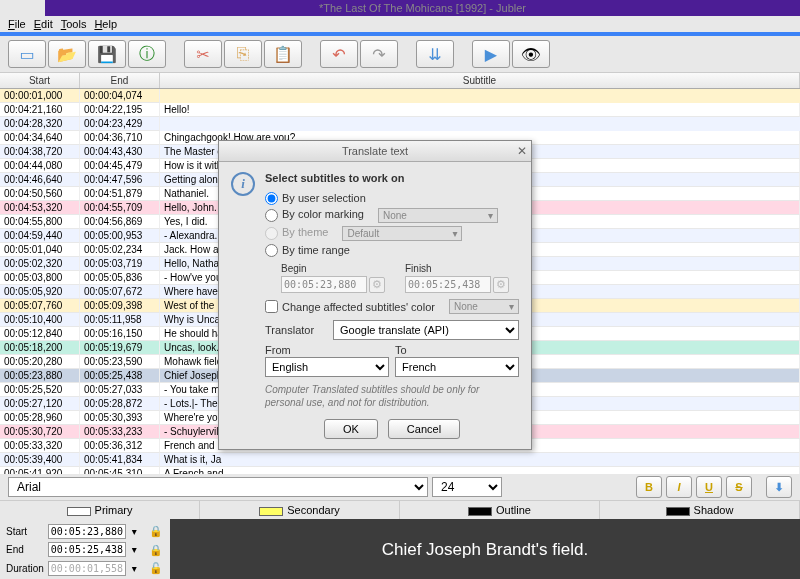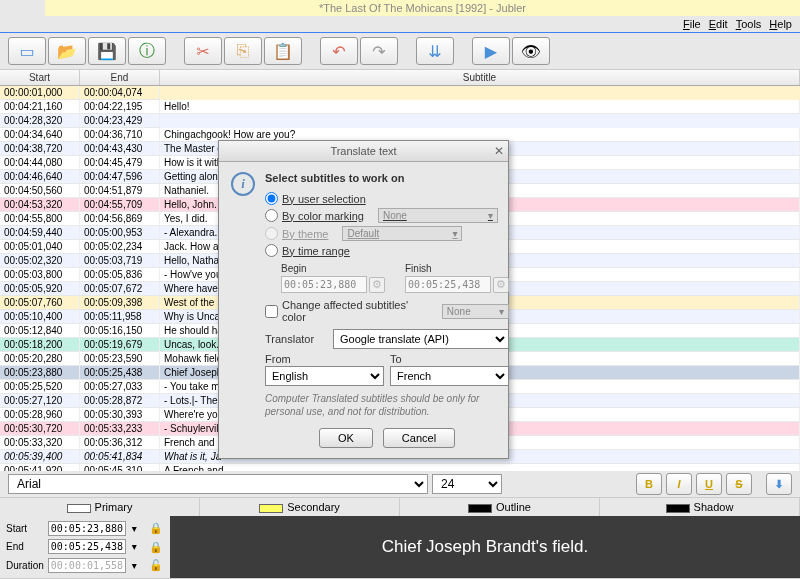--- a/index.html
+++ b/index.html
@@ -1,18 +1,18 @@
 <!DOCTYPE html>
 <html><head>
 <meta charset="utf-8">
 <style>
 * { margin: 0; padding: 0; box-sizing: border-box; }
 body { font-family: Arial, sans-serif; font-size: 11px; background: #e8e8e8; width: 800px; height: 579px; overflow: hidden; position: relative; }
-.titlebar { text-align: center; padding: 2px; color: #888; font-size: 11px; background: #fef9c3; margin-left: 45px; }
-.menubar { display: flex; gap: 8px; padding: 2px 8px; background: #e8e8e8; border-bottom: 1px solid #3b82f6; justify-content: flex-end; }
+.titlebar { text-align: center; padding: 2px; color: #888; font-size: 11px; background: #4c1d95; margin-left: 45px; }
+.menubar { display: flex; gap: 8px; padding: 2px 8px; background: #e8e8e8; border-bottom: 4px solid #3b82f6; }
 .menubar span { cursor: default; }
 .menubar span u { text-decoration: underline; }
 .toolbar { display: flex; gap: 2px; padding: 4px 8px; background: #e8e8e8; border-bottom: 1px solid #ccc; }
 .tool-btn { width: 38px; height: 28px; background: linear-gradient(#fff,#e8e8e8); border: 1px solid #999; border-radius: 3px; display: flex; align-items: center; justify-content: center; cursor: pointer; }
 .tool-sep { width: 14px; }
 .icon { font-size: 16px; }
 .data-area { position: relative; height: 400px; }
 .table-header { display: flex; background: linear-gradient(#fafafa,#e8e8e8); border-bottom: 1px solid #aaa; font-size: 10px; color: #333; }
 .th { border-right: 1px solid #ccc; padding: 2px 4px; text-align: center; }
 .th.start, .th.end { width: 80px; }
@@ -27,28 +27,28 @@
 .style-btn { width: 26px; height: 22px; background: linear-gradient(#fff,#e8e8e8); border: 1px solid #999; border-radius: 3px; display: flex; align-items: center; justify-content: center; font-weight: bold; cursor: pointer; }
 .color-bar { display: flex; background: #e8e8e8; border-top: 1px solid #ccc; }
 .color-tab { flex: 1; padding: 3px; text-align: center; font-size: 11px; cursor: pointer; border-right: 1px solid #ccc; }
 .color-tab .swatch { display: inline-block; width: 24px; height: 9px; border: 1px solid #666; vertical-align: middle; margin-right: 4px; }
 .time-area { display: flex; background: #e8e8e8; }
 .time-left { padding: 4px 6px; font-size: 10px; line-height: 1.5; display: grid; grid-template-columns: auto 80px 14px 14px; gap: 2px 4px; align-items: center; }
 .time-left input { width: 78px; font-family: monospace; font-size: 10px; border: 1px solid #999; padding: 1px 2px; }
 .time-left .lock { font-size: 11px; cursor: pointer; }
 .preview { flex: 1; background: #3c3c3c; color: #fff; font-size: 17px; display: flex; align-items: center; justify-content: center; }
 .statusbar { display: flex; align-items: center; gap: 4px; padding: 2px 6px; background: #e8e8e8; border-top: 1px solid #ccc; font-size: 11px; }
-.dialog { position: absolute; left: 218px; top: 140px; width: 291px; background: #e8e8e8; border: 1px solid #888; box-shadow: 2px 2px 6px rgba(0,0,0,0.3); }
+.dialog { position: absolute; left: 218px; top: 140px; width: 314px; background: #e8e8e8; border: 1px solid #888; box-shadow: 2px 2px 6px rgba(0,0,0,0.3); }
 .dlg-title { background: linear-gradient(#f4f4f4,#dcdcdc); padding: 4px 8px; text-align: center; font-size: 11px; color: #555; border-bottom: 1px solid #aaa; position: relative; }
 .dlg-close { position: absolute; right: 4px; top: 3px; cursor: pointer; color: #666; font-size: 12px; }
 .dlg-body { display: flex; padding: 10px 12px; gap: 10px; }
 .dlg-icon { width: 24px; height: 24px; border: 2px solid #5a8ac0; border-radius: 50%; color: #5a8ac0; display: flex; align-items: center; justify-content: center; font-weight: bold; font-family: serif; font-style: italic; font-size: 13px; flex-shrink: 0; }
 .dlg-content { flex: 1; font-size: 11px; color: #333; }
 .dlg-content h4 { font-size: 11px; margin-bottom: 8px; font-weight: bold; }
-.radio-row { display: flex; align-items: center; gap: 4px; margin: 3px 0; text-decoration: underline; }
+.radio-row { display: flex; gap: 4px; margin: 3px 0; }
 .radio-row input[type=radio] { margin: 0; }
 .radio-row.disabled { color: #999; }
 .sel-inline { border: 1px solid #aaa; background: #e0e0e0; color: #888; padding: 1px 4px; font-size: 10px; width: 120px; display: inline-flex; justify-content: space-between; margin-left: 10px; }
 .time-range { display: flex; gap: 20px; margin: 6px 0 6px 16px; }
 .time-range .tr-col { font-size: 10px; }
 .time-range .tr-label { margin-bottom: 2px; }
 .time-range .tr-inp { display: flex; gap: 2px; align-items: center; }
 .time-range input { font-family: monospace; font-size: 10px; width: 86px; border: 1px solid #bbb; padding: 2px; background: #f8f8f8; color: #888; }
 .time-range .gear { width: 16px; height: 16px; border: 1px solid #bbb; border-radius: 2px; background: #f0f0f0; color: #bbb; display: flex; align-items: center; justify-content: center; font-size: 11px; }
 .chk-row { display: flex; align-items: center; gap: 4px; margin: 6px 0; }
@@ -244,21 +244,21 @@
       <div class="row" style="background: rgb(255, 216, 228);">
         <div class="cell start">00:05:30,720</div>
         <div class="cell end">00:05:33,233</div>
         <div class="cell sub">- Schuylervill</div>
       </div>
       <div class="row" style="background: rgb(255, 255, 255);">
         <div class="cell start">00:05:33,320</div>
         <div class="cell end">00:05:36,312</div>
         <div class="cell sub">French and E</div>
       </div>
-      <div class="row" style="background: rgb(238, 243, 255); font-style: italic;">
+      <div class="row" style="background: rgb(238, 243, 255);">
         <div class="cell start">00:05:39,400</div>
         <div class="cell end">00:05:41,834</div>
         <div class="cell sub">What is it, Ja</div>
       </div>
       <div class="row" style="background: rgb(255, 255, 255);">
         <div class="cell start">00:05:41,920</div>
         <div class="cell end">00:05:45,310</div>
         <div class="cell sub">A French and</div>
       </div>
     </div>

